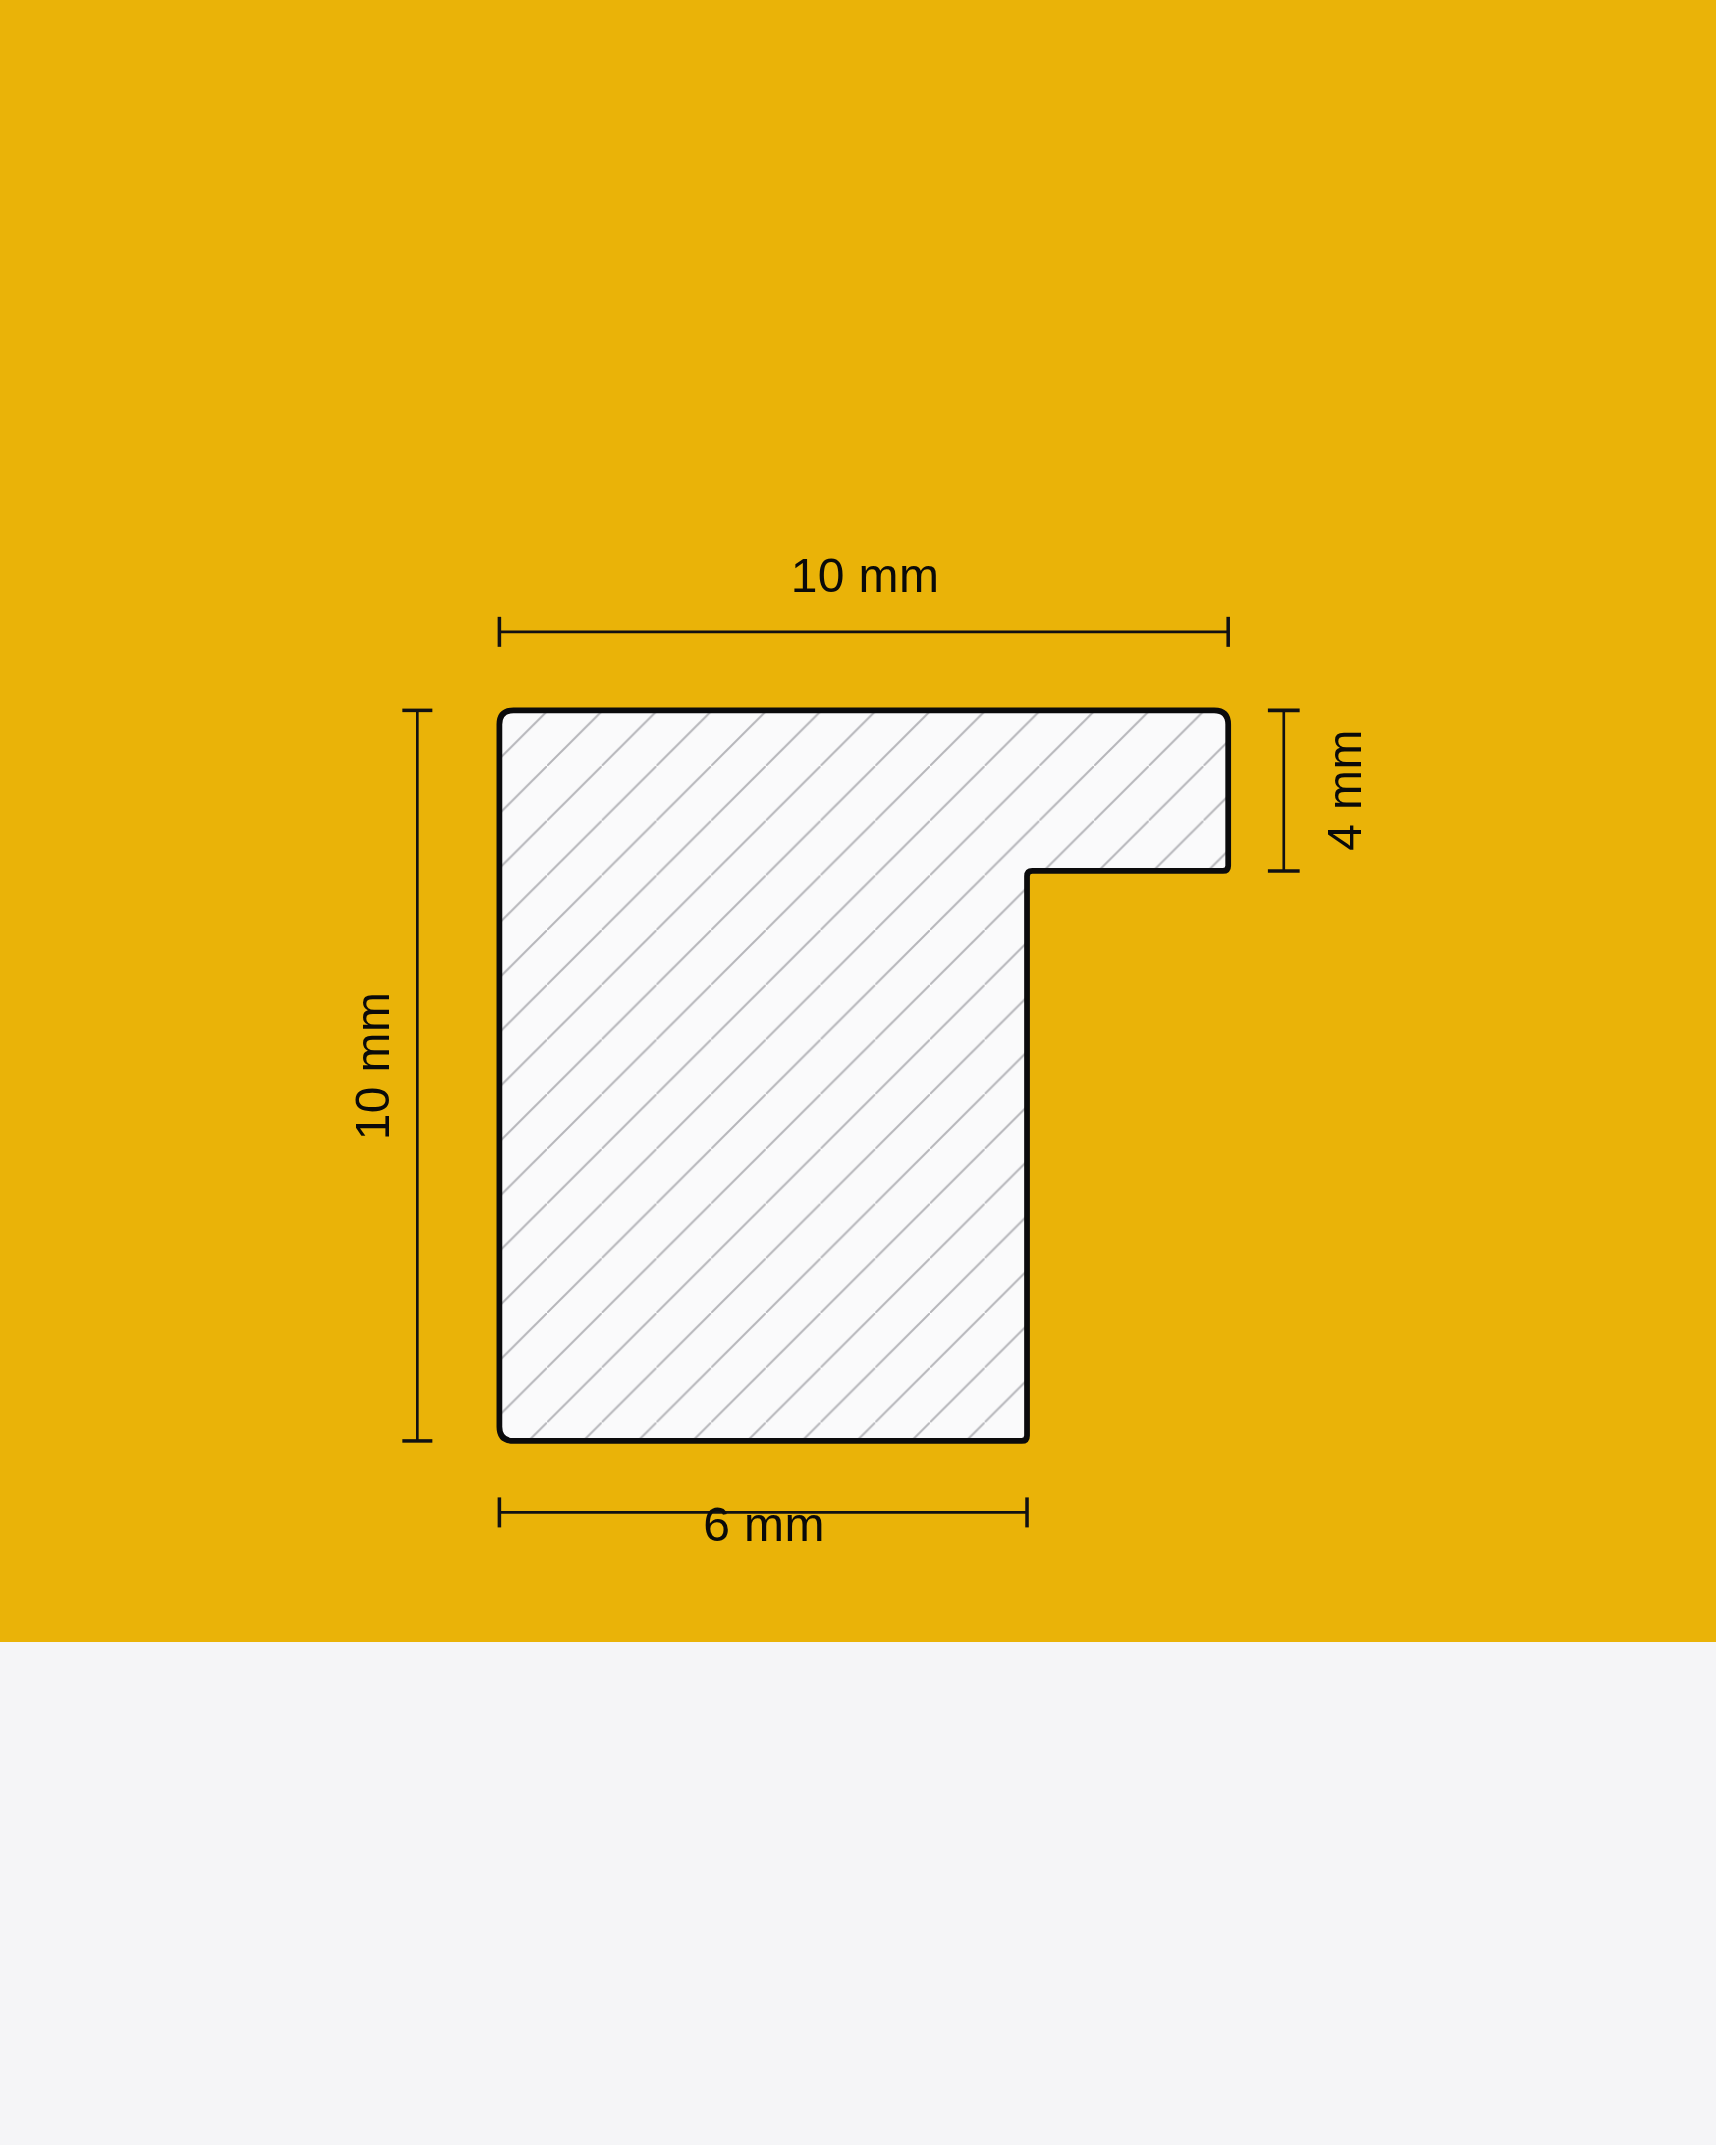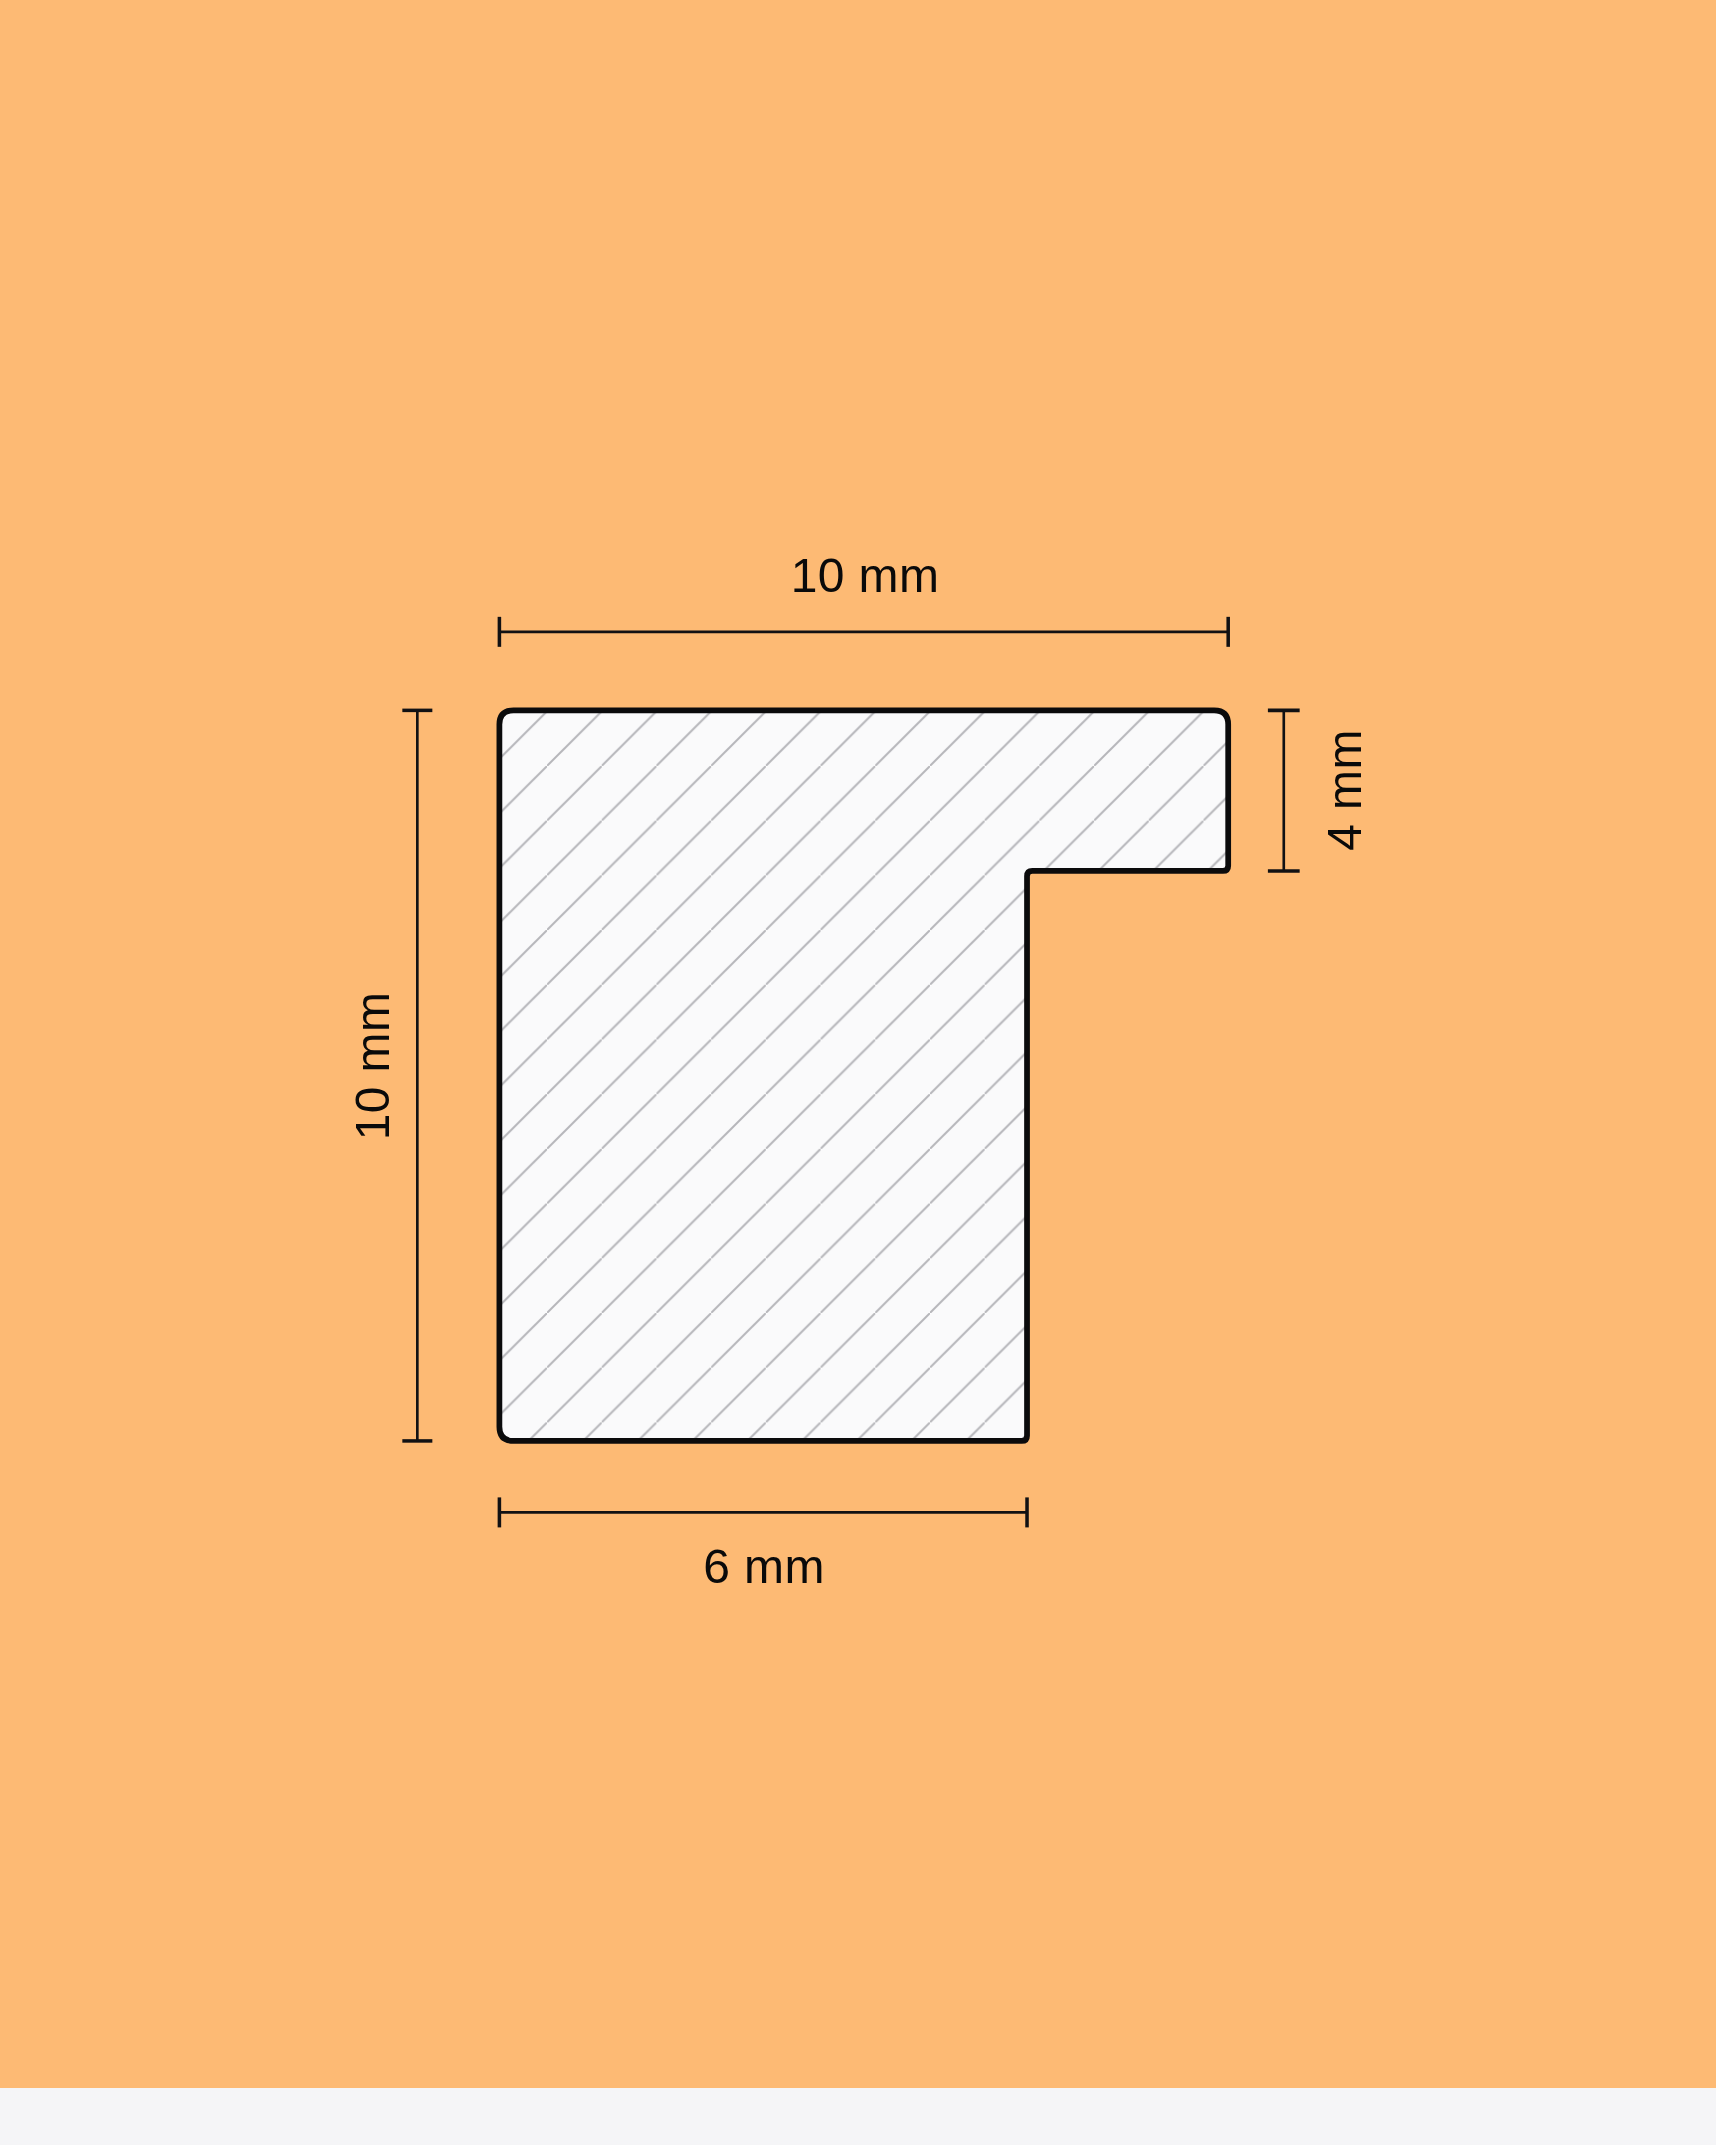--- a/index.html
+++ b/index.html
@@ -9,22 +9,22 @@
   body {
     width: 1717px;
     height: 2146px;
     background: #f5f5f7;
     overflow: hidden;
     font-family: "Liberation Sans", "DejaVu Sans", sans-serif;
   }
   .canvas {
     position: relative;
     width: 1717px;
-    height: 2088px;
-    background: #fdba74;
+    height: 1642px;
+    background: #eab308;
   }
   .drawing {
     position: absolute;
     left: 0;
     top: 0;
     width: 1717px;
     height: 2146px;
     display: block;
   }
   .profile-outline {
@@ -108,16 +108,16 @@
       <line class="dim-tick" x1="1164" y1="1697" x2="1164" y2="1731"></line>
     </g>
   </svg>
 
   <div class="dim-label" style="left: 865px; top: 576px;">10 mm</div>
 
   <div class="dim-label vertical" style="left: 373px; top: 1066px;">10 mm</div>
 
   <div class="dim-label vertical" style="left: 1345px; top: 790px;">4 mm</div>
 
-  <div class="dim-label" style="left: 764px; top: 1567px;">6 mm</div>
+  <div class="dim-label" style="left: 764px; top: 1525px;">6 mm</div>
 
 </div>
 
 
 </body></html>

